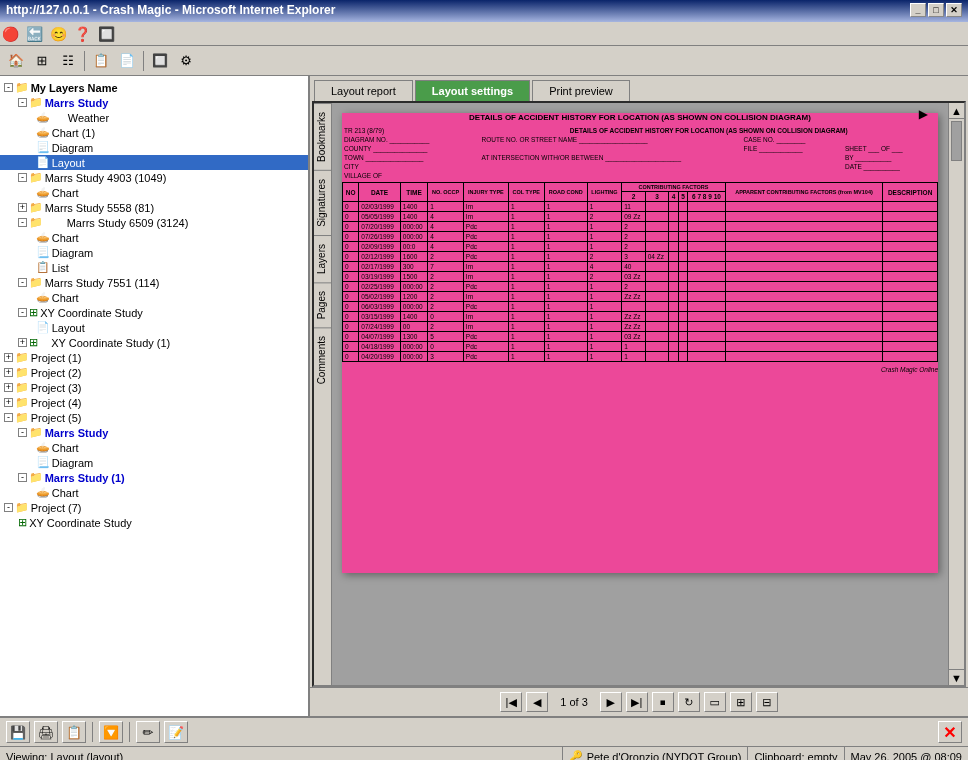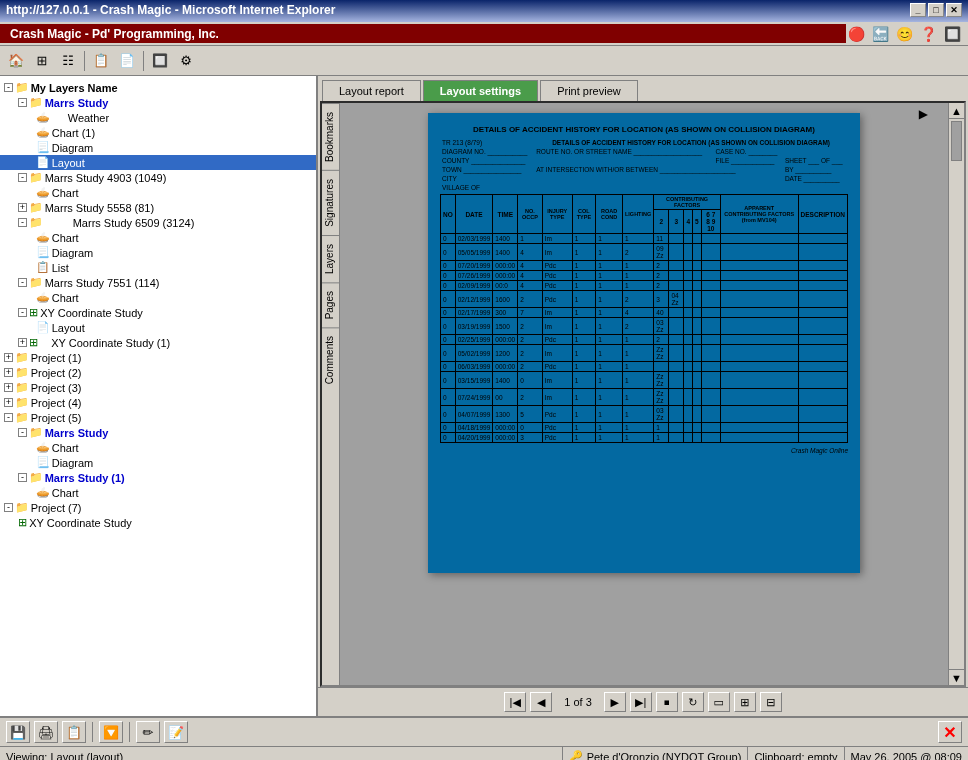--- a/index.html
+++ b/index.html
@@ -172,24 +172,24 @@
     #right-scrollbar {
       width: 16px;
       background: #d4d0c8;
       border-left: 1px solid #808080;
       display: flex;
       flex-direction: column;
     }
 
     
     #doc-page {
-      background: #0369a1;
-      width: 432px;
+      background: #ec4899;
+      width: 596px;
       min-height: 460px;
-      padding: 12px;
+      padding: 0;
       box-shadow: 2px 2px 8px rgba(0,0,0,0.4);
       font-size: 7px;
       font-family: Arial, sans-serif;
     }
 
     .doc-title {
       text-align: center;
       font-weight: bold;
       font-size: 8px;
       margin-bottom: 4px;
@@ -309,21 +309,20 @@
 <div id="title-bar">
   <span>http://127.0.0.1 - Crash Magic - Microsoft Internet Explorer</span>
   <div id="title-bar-buttons">
     <div class="title-btn">_</div>
     <div class="title-btn">□</div>
     <div class="title-btn">✕</div>
   </div>
 </div>
 
 <div id="menu-bar">
-  <div id="app-title">Crash Magic - Pd' Programming, Inc.</div>
   <div id="app-icons">
     <div class="app-icon">🔴</div>
     <div class="app-icon">🔙</div>
     <div class="app-icon">😊</div>
     <div class="app-icon">❓</div>
     <div class="app-icon">🔲</div>
   </div>
 </div>
 
 <div id="toolbar">
@@ -382,21 +381,21 @@
 
     <div class="tree-row" style="padding-left:18px;">
       <span class="expander">+</span>
       <span>📁</span>
       <span style="margin-left:2px;">Marrs Study 5558 (81)</span>
     </div>
 
     <div class="tree-row" style="padding-left:18px;">
       <span class="expander">-</span>
       <span>📁</span>
-      <span style="margin-left:8px;padding-left:22px;">Marrs Study 6509 (3124)</span>
+      <span style="margin-left:2px;padding-left:22px;">Marrs Study 6509 (3124)</span>
     </div>
     <div class="tree-row" style="padding-left:36px;">
       <span>🥧</span>
       <span style="margin-left:2px;">Chart</span>
     </div>
     <div class="tree-row" style="padding-left:36px;">
       <span>📃</span>
       <span style="margin-left:2px;">Diagram</span>
     </div>
     <div class="tree-row" style="padding-left:36px;">

